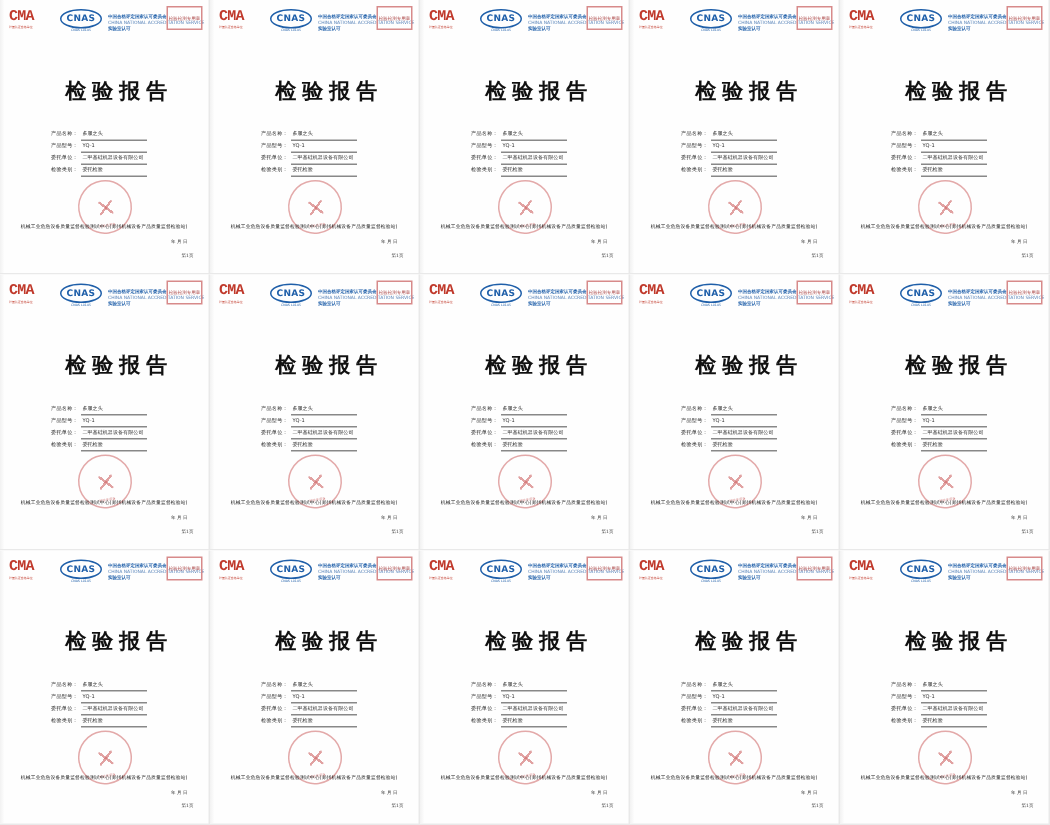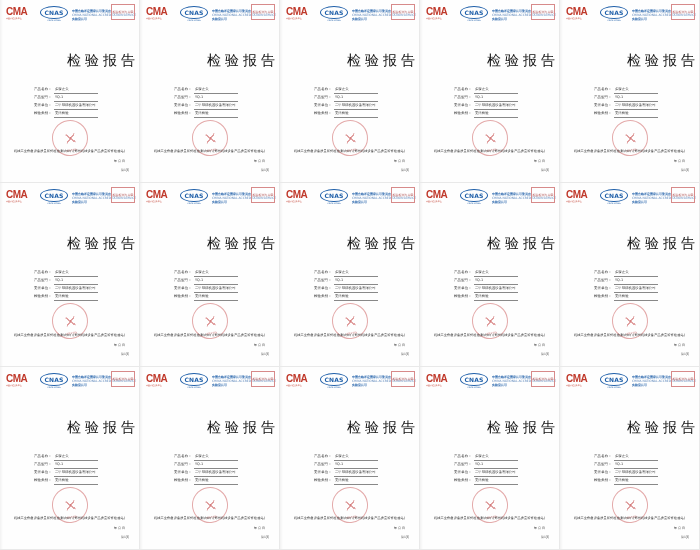--- a/index.html
+++ b/index.html
@@ -51,21 +51,21 @@
     box-sizing: border-box;
     gap: 4px;
   }
   .cma-logo {
     position: relative;
     width: 30px;
     height: 17px;
     flex: 0 0 auto;
   }
   .cma-mark {
-    font-family: Liberation Sans, sans-serif;
+    font-family: Liberation Mono, monospace;
     font-size: 10px;
     font-weight: bold;
     color: #c0392b;
     letter-spacing: -0.5px;
     line-height: 11px;
   }
   .cma-sub {
     font-size: 2.2px;
     color: #c0392b;
     line-height: 3px;
@@ -125,23 +125,23 @@
   .stamp-box span {
     font-size: 3px;
     color: #b05050;
     line-height: 4px;
     text-align: center;
   }
 
   
   .title {
     margin-top: 26px;
-    text-align: right;
+    text-align: center;
     font-family: "DejaVu Sans", "Liberation Sans", sans-serif;
-    font-weight: normal;
+    font-weight: bold;
     font-size: 14px;
     letter-spacing: 4px;
     color: #111;
     padding-left: 20px;
   }
 
   
   .fields {
     margin: 16px 0 0 34px;
   }

